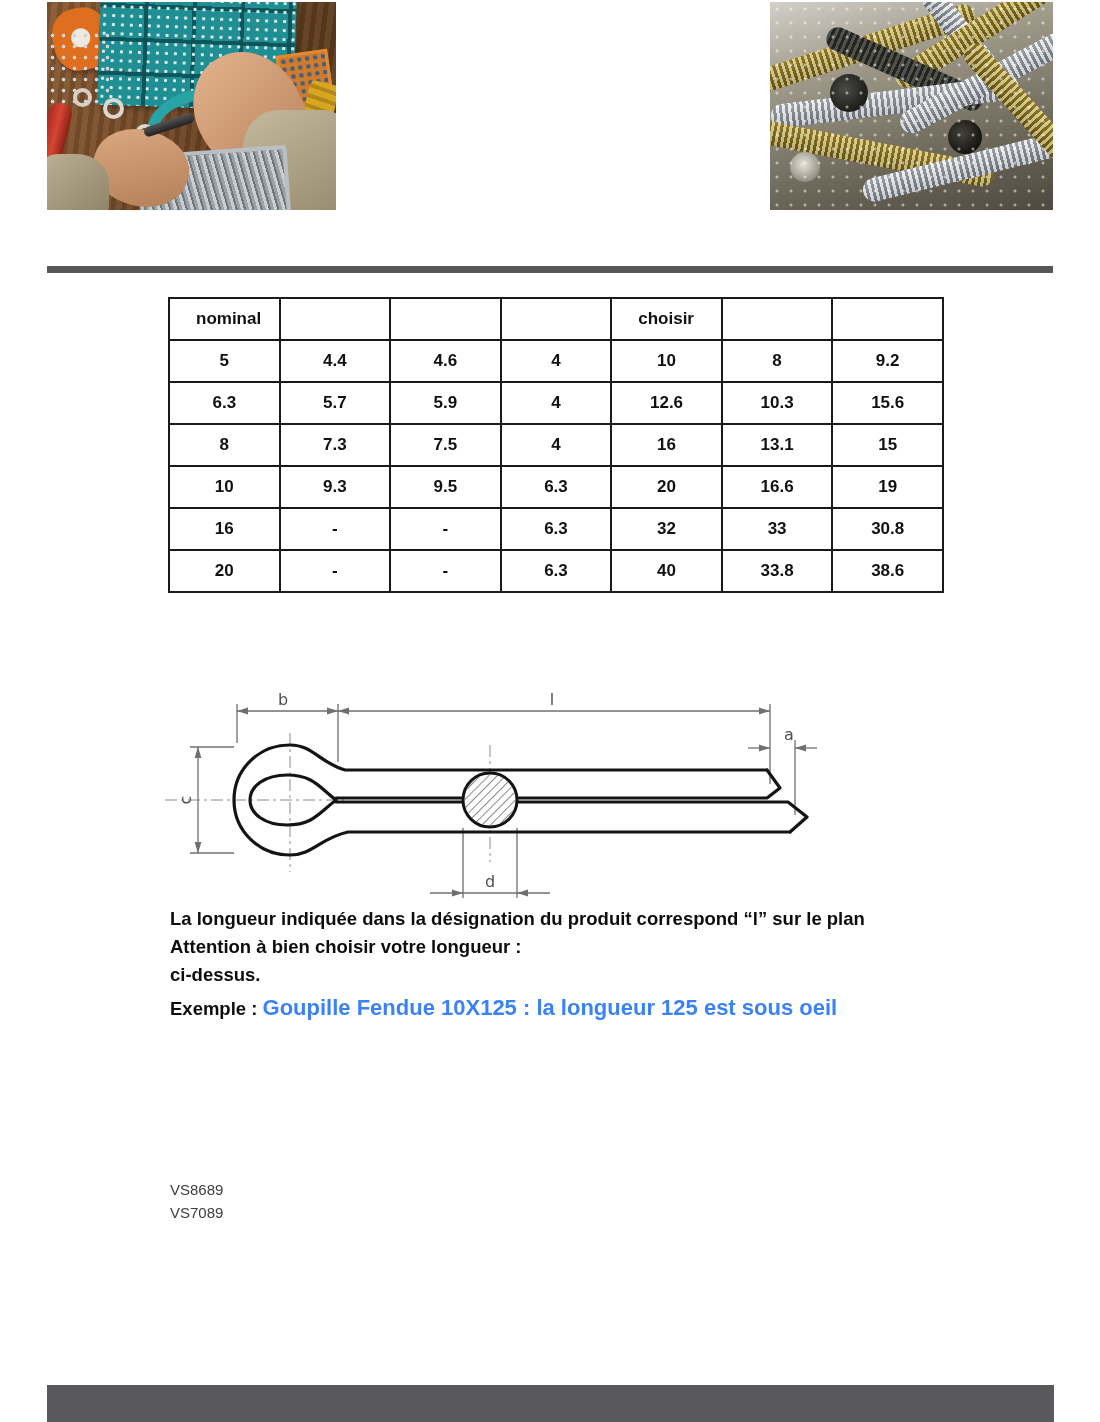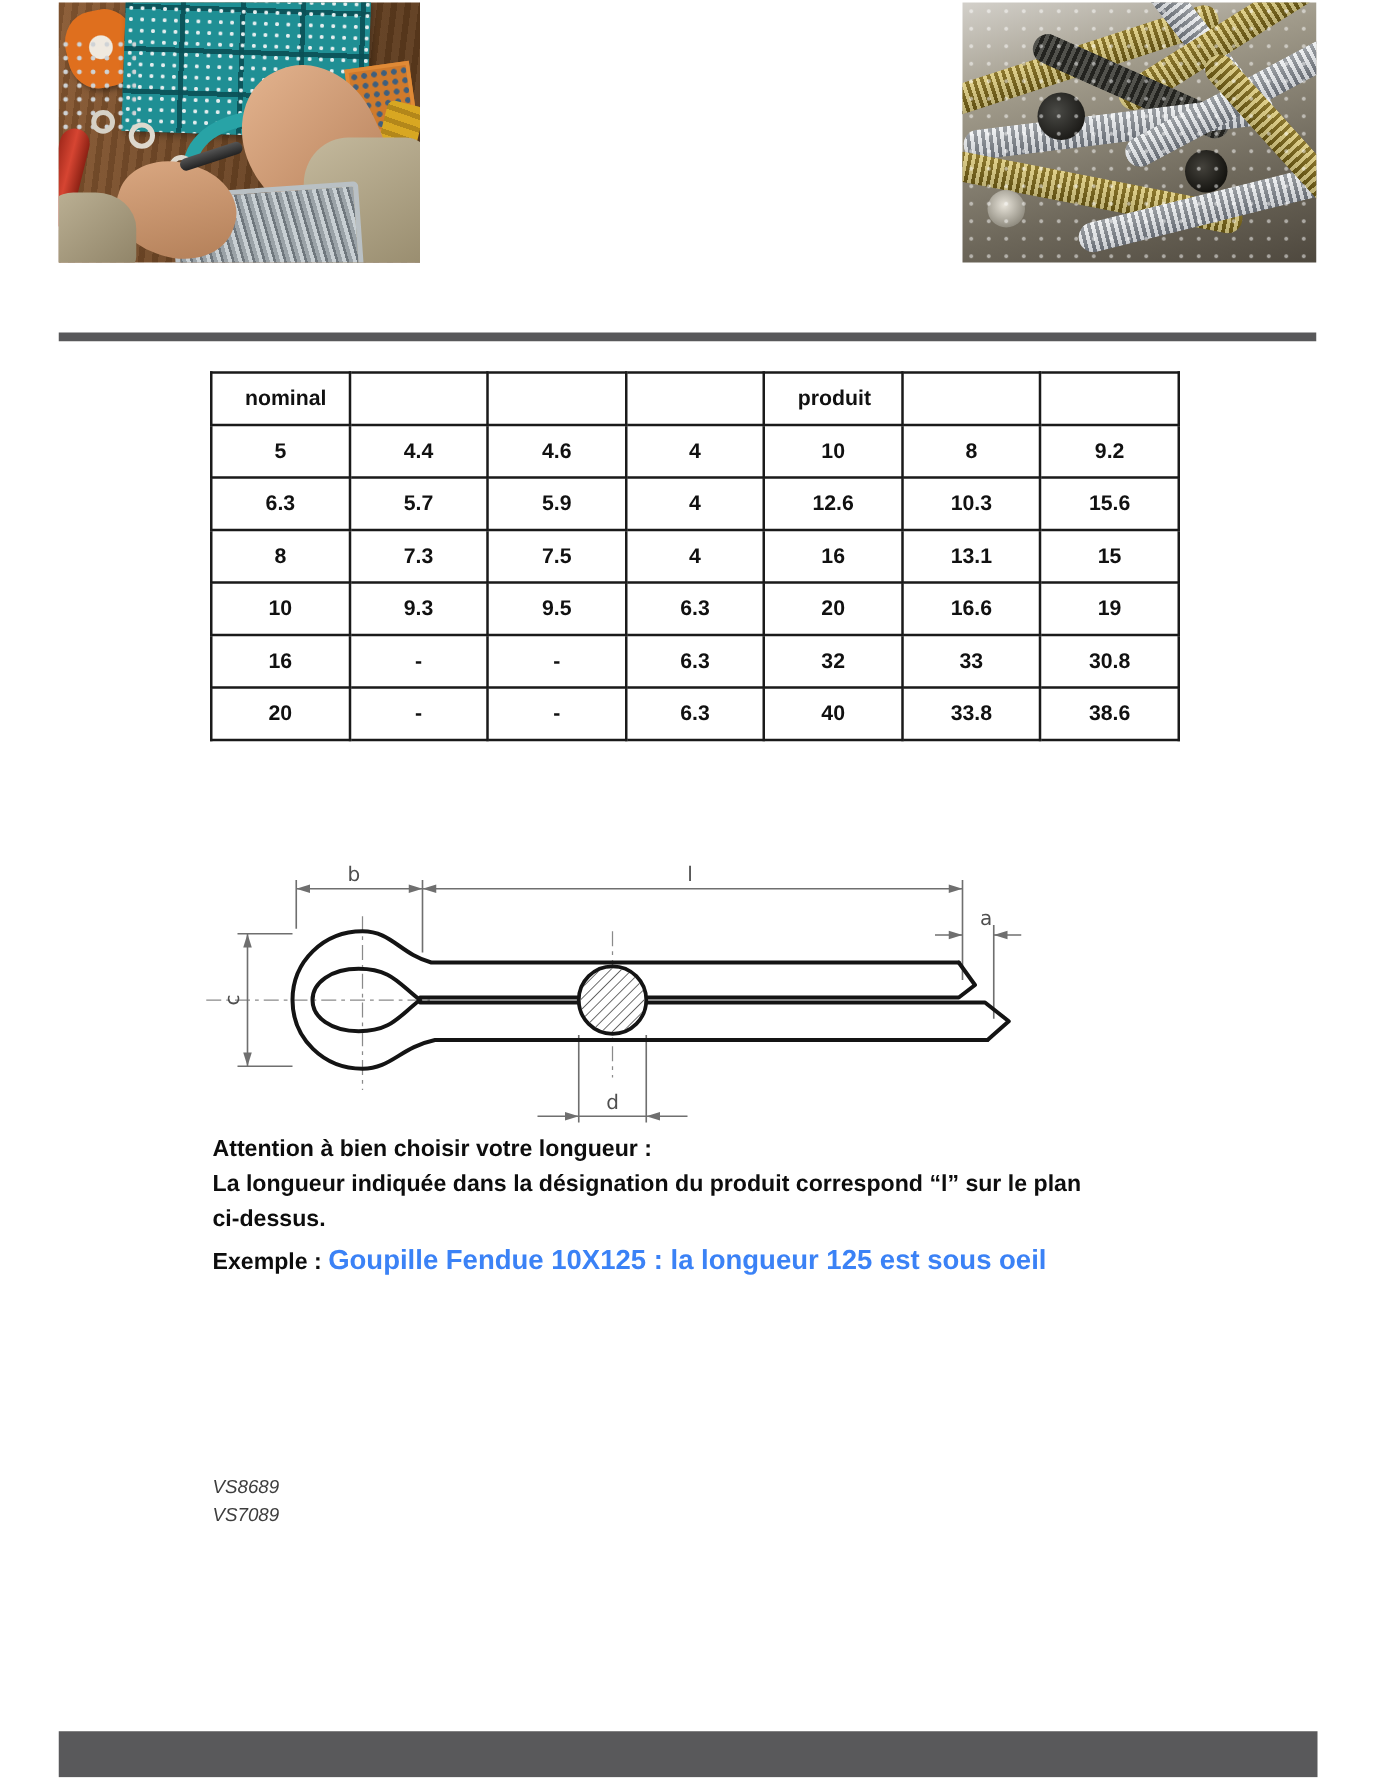--- a/index.html
+++ b/index.html
@@ -42,21 +42,21 @@
 
   
   .drawing{position:absolute;left:160px;top:688px;}
 
   
   .notes{position:absolute;left:170px;top:905px;width:790px;color:#0d0d0d;}
   .notes p{margin:0;font-size:18.5px;font-weight:bold;line-height:28px;}
   .notes .example{margin-top:3px;line-height:32px;}
   .example-text{font-size:22px;color:#3b82f6;font-weight:bold;}
 
-  .refs{position:absolute;left:170px;top:1178px;font-style:italic;font-size:15px;
+  .refs{position:absolute;left:170px;top:1178px;font-size:15px;
         color:#3d3d3d;line-height:23px;}
 
   .footer-bar{position:absolute;left:47px;top:1385px;width:1007px;height:37px;background:#59595b;}
 </style>
 </head>
 <body>
 
 <div class="page">
 
   <div class="photo photo-left">
@@ -97,21 +97,21 @@
 
   <div class="banner-shadow"></div>
 
   <table class="dims">
     <thead>
       <tr>
           <th>nominal</th>
           <th></th>
           <th></th>
           <th></th>
-          <th>produit</th>
+          <th>choisir</th>
           <th></th>
           <th></th>
         </tr>
     </thead>
     <tbody>
         <tr>
           <td>5</td>
           <td>4.4</td>
           <td>4.6</td>
           <td>4</td>
@@ -224,22 +224,22 @@
       <path d="M 176 112 C 159 99 153 87 127 87 C 105 87 90 98 90 112 C 90 126 105 137 127 137 C 153 137 159 125 176 112 Z"></path>
     </g>
 
     <g>
       <circle cx="330" cy="112" r="27" fill="#ffffff" stroke="#141414" stroke-width="3"></circle>
       <circle cx="330" cy="112" r="25.5" fill="url(#hatch)" stroke="none"></circle>
     </g>
   </svg>
 
   <div class="notes">
+    <p>La longueur indiquée dans la désignation du produit correspond “l” sur le plan</p>
     <p>Attention à bien choisir votre longueur :</p>
-    <p>La longueur indiquée dans la désignation du produit correspond “l” sur le plan</p>
     <p>ci-dessus.</p>
     <p class="example"><span>Exemple : </span><span class="example-text">Goupille Fendue 10X125 : la longueur 125 est sous oeil</span></p>
   </div>
 
   <div class="refs">
     <div>VS8689</div>
     <div>VS7089</div>
   </div>
 
   <div class="footer-bar"></div>

